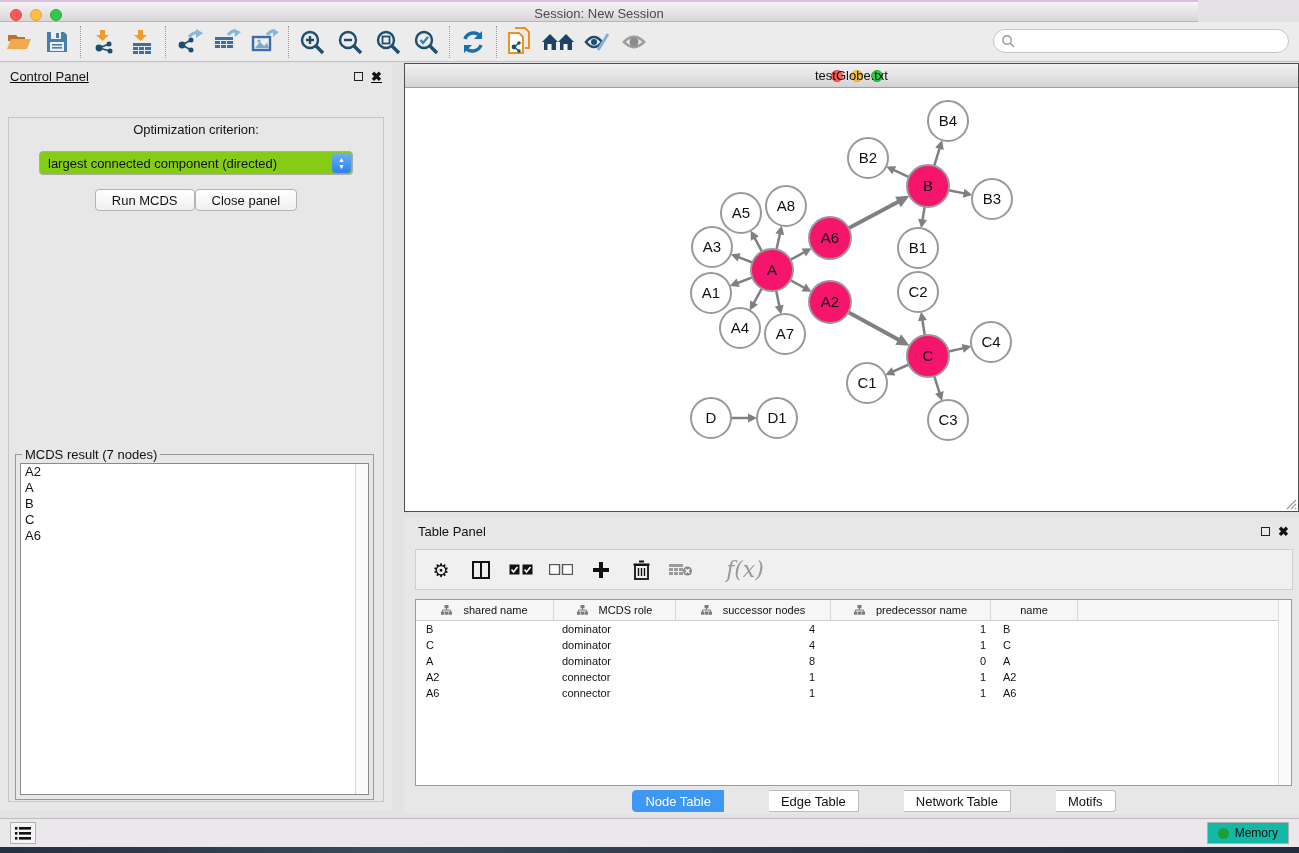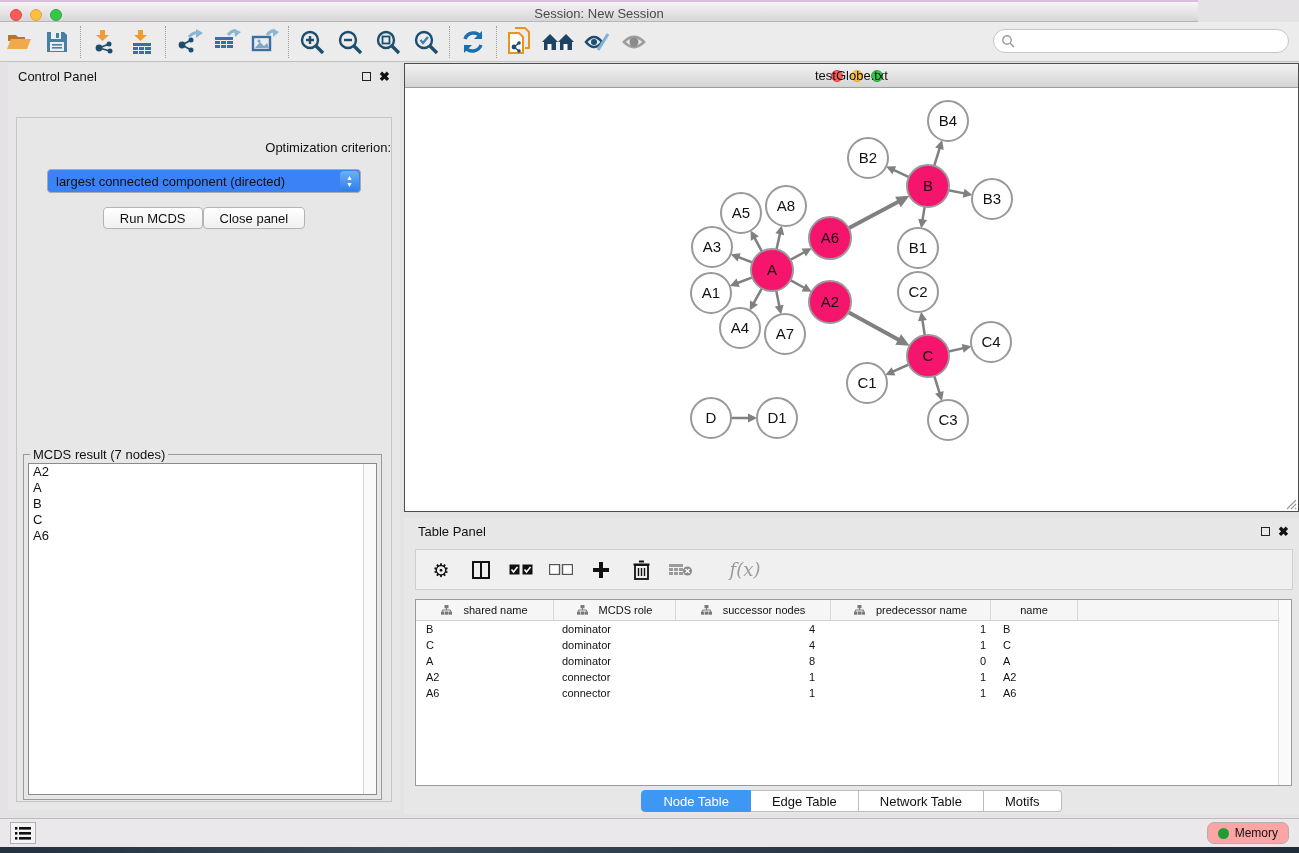--- a/index.html
+++ b/index.html
@@ -27,32 +27,32 @@
     padding-left:26px; font-size:12px; background:#fff; outline:none; }
   .search-ico { position:absolute; left:8px; top:5px; }
 
   
   .panel-head { height:26px; display:flex; align-items:center; font-size:13px; color:#111; padding:0 10px; }
   .ph-icons { margin-left:auto; display:flex; align-items:center; gap:8px; }
   .float-ico { width:9px; height:9px; border:1.5px solid #222; display:inline-block; }
   .close-ico { font-size:13px; font-weight:bold; color:#111; line-height:1; }
 
   
-  .control-panel { position:absolute; left:8px; top:63px; width:392px; height:747px; background:#e7e7e7; }
+  .control-panel { position:absolute; left:0; top:63px; width:392px; height:747px; background:#e7e7e7;text-decoration:underline; }
   .cp-tabs { position:absolute; left:0; top:33px; width:100%; display:flex; justify-content:center; z-index:2; }
   .cp-tab { height:21px; padding:0 14px; background:#fff; border:1px solid #bcbcbc; border-left:none;
     font-size:13px; display:flex; align-items:center; color:#111; }
   .cp-tab:first-child { border-left:1px solid #bcbcbc; border-radius:4px 0 0 4px; }
   .cp-tab:last-child { border-radius:0 4px 4px 0; }
   .cp-tab.selected { background:#3e97f2; color:#fff; border-color:#3e97f2; }
   .cp-inner { position:absolute; left:8px; right:8px; top:54px; bottom:8px;
     border:1px solid #c6c6c6; background:#e7e7e7; }
-  .opt-label { text-align:right; margin-top:22px; font-size:13px; color:#111; }
+  .opt-label { text-align:center; margin-top:4px; font-size:13px; color:#111; }
   .dd-wrap { position:relative; margin:14px auto 0; width:314px; height:24px; }
-  .dd-box { width:100%; height:100%; background:#3b82f6; border:1px solid #ababab; border-radius:4px;
+  .dd-box { width:100%; height:100%; background:#84cc16; border:1px solid #ababab; border-radius:4px;
     font-size:13px; display:flex; align-items:center; padding-left:8px; color:#111; }
   .dd-stepper { position:absolute; right:2px; top:2px; width:19px; height:20px; border-radius:4px;
     background:linear-gradient(#6cb0f8,#2f7fe8); display:flex; flex-direction:column;
     align-items:center; justify-content:center; gap:1px; }
   .dd-stepper span { color:#fff; font-size:7px; line-height:6px; }
   .cp-buttons { display:flex; justify-content:center; margin-top:14px; }
   .btn { height:22px; padding:0 16px; background:linear-gradient(#ffffff,#f0f0f0); border:1px solid #b4b4b4;
     border-radius:4px; font-size:13px; color:#111; display:flex; align-items:center; }
   .groupbox { position:absolute; left:6px; right:9px; top:336px; height:346px; border:1px solid #9a9a9a; }
   .gb-legend { position:absolute; top:-8px; left:6px; background:#e7e7e7; padding:0 3px; font-size:13px; color:#111; }
@@ -68,47 +68,47 @@
   .net-title { position:absolute; left:0; right:0; text-align:center; font-size:13px; color:#111; }
   .net-canvas { position:absolute; left:0; top:24px; right:0; bottom:0; background:#fff; overflow:hidden; }
   .resize-grip { position:absolute; right:1px; bottom:1px; }
 
   
   .table-panel { position:absolute; left:404px; top:518px; width:895px; height:296px; background:#e7e7e7; }
   .tp-toolbar { position:absolute; left:11px; right:6px; top:31px; height:41px; background:#f0f0f0;
     border:1px solid #cfcfcf; display:flex; align-items:center; padding-left:10px; gap:10px; }
   .tp-ico { width:30px; height:30px; display:flex; align-items:center; justify-content:center; }
   .gear-glyph { font-size:19px; color:#111; font-family:"DejaVu Sans",sans-serif; }
-  .fx-glyph { font-family:"DejaVu Serif",serif; font-style:italic; font-size:18px; color:#9a9a9a;margin-left:48px; }
+  .fx-glyph { font-family:"DejaVu Serif",serif; font-style:italic; font-size:22px; color:#9a9a9a;margin-left:48px; }
   .tbl { position:absolute; left:11px; right:7px; top:81px; height:187px; background:#fff; border:1px solid #9b9b9b; }
   .tbl-scroll { position:absolute; right:0; top:0; bottom:0; width:13px; background:#fafafa; border-left:1px solid #dcdcdc; }
   .thead { display:flex; height:21px; background:#f6f6f6; border-bottom:1px solid #cfcfcf; }
   .th { display:flex; align-items:center; justify-content:center; gap:11px; font-size:11px; color:#111;
     border-right:1px solid #d8d8d8; }
   .c0{width:138px}.c1{width:122px}.c2{width:155px}.c3{width:160px}.c4{width:87px}
   .cfill{flex:1; border-right:none;}
   .trow { display:flex; height:16px; align-items:center; font-size:11px; color:#111; }
   .td { overflow:hidden; white-space:nowrap; }
   .td.c0{padding-left:10px}.td.c1{padding-left:8px}
   .td.c2{text-align:right; padding-right:16px}.td.c3{text-align:right; padding-right:5px}
   .td.c4{padding-left:12px}
   .tp-tabs { position:absolute; left:0; right:0; top:272px; display:flex; justify-content:center; }
-  .tp-tab { height:22px; padding:0 21px; background:#fff; border:1px solid #bcbcbc; border-left:none;
-    font-size:13px; display:flex; align-items:center; color:#111; }
+  .tp-tab { height:22px; padding:0 12px; background:#fff; border:1px solid #bcbcbc; border-left:none;
+    font-size:13px; display:flex; align-items:center; color:#111;margin-left:45px; }
   .tp-tab:first-child { border-left:1px solid #bcbcbc; border-radius:4px 0 0 4px; }
   .tp-tab:last-child { border-radius:0 4px 4px 0; }
   .tp-tab.selected { background:#3e97f2; color:#fff; border-color:#3e97f2; }
 
   
   .statusbar { position:absolute; left:0; top:818px; width:1299px; height:29px; background:#eae8ea;
     border-top:1px solid #bdbdbd; }
   .list-btn { position:absolute; left:10px; top:3px; width:26px; height:22px; background:#f4f4f4;
     border:1px solid #b0b0b0; display:flex; align-items:center; justify-content:center; }
-  .mem-btn { position:absolute; right:10px; top:3px; height:22px; background:#fca5a5; border:1px solid #b0b0b0;
-    border-radius:7px; display:flex; align-items:center; gap:6px; padding:0 10px; font-size:12px; color:#111; }
+  .mem-btn { position:absolute; right:10px; top:3px; height:22px; background:#14b8a6; border:1px solid #b0b0b0;
+    border-radius:0; display:flex; align-items:center; gap:6px; padding:0 10px; font-size:12px; color:#111; }
   .mem-dot { width:11px; height:11px; border-radius:50%; background:#1d9e33; }
   .desktop-strip { position:absolute; left:0; top:847px; width:1299px; height:6px;
     background:linear-gradient(90deg,#23313f,#3a4a58 30%,#2a3848 60%,#1f2d3b); }
 
   svg { display:block; }
 </style>
 </head>
 <body>
 
 <div class="screen">

